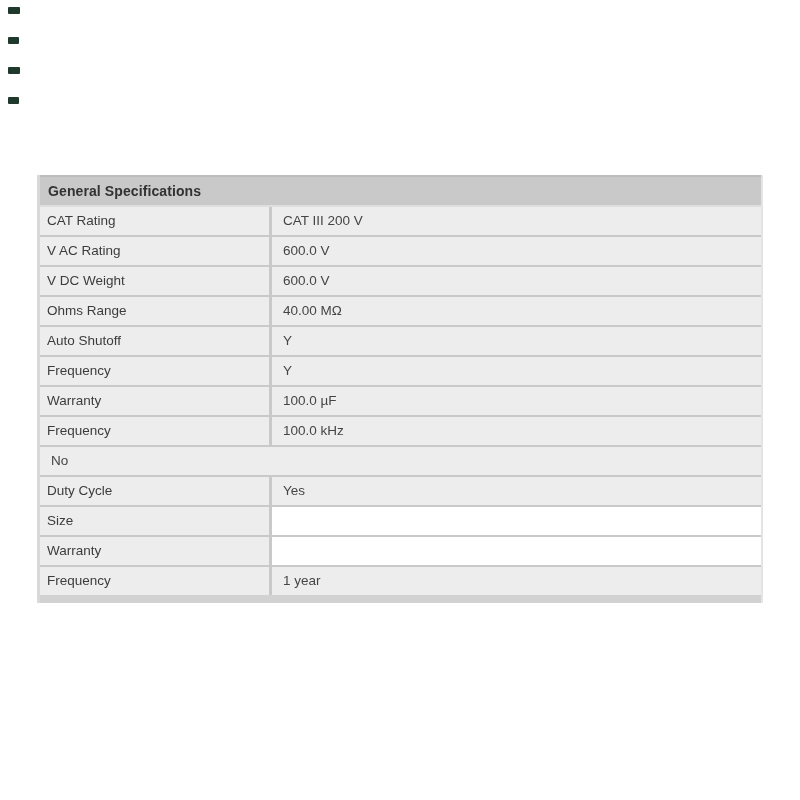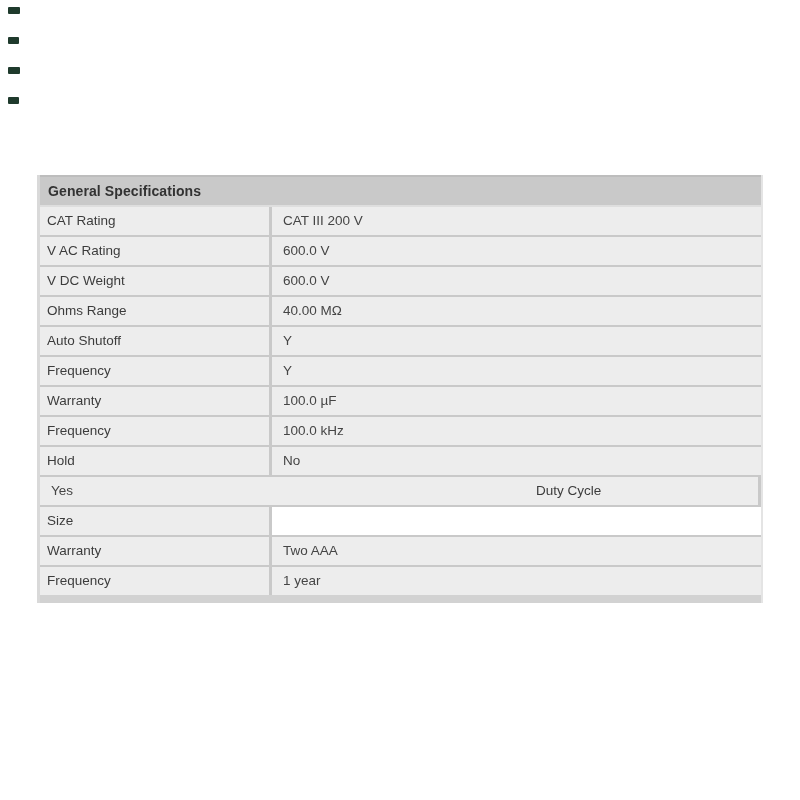--- a/index.html
+++ b/index.html
@@ -126,37 +126,35 @@
     <div class="cell label">Warranty</div>
     <div class="cell value">100.0 µF</div>
   </div>
 
   <div class="spec-row">
     <div class="cell label">Frequency</div>
     <div class="cell value">100.0 kHz</div>
   </div>
 
   <div class="spec-row">
-    <div class="cell label">Hold</div>
     <div class="cell value">No</div>
   </div>
 
   <div class="spec-row">
+    <div class="cell label">Duty Cycle</div>
     <div class="cell value">Yes</div>
-    <div class="cell label">Duty Cycle</div>
   </div>
 
   <div class="spec-row">
     <div class="cell label">Size</div>
   </div>
 
 
   <div class="spec-row">
     <div class="cell label">Warranty</div>
-    <div class="cell value">Two AAA</div>
   </div>
 
   <div class="spec-row">
     <div class="cell label">Frequency</div>
     <div class="cell value">1 year</div>
   </div>
 </div>
   <div class="spec-footer"></div>
 </div>
 

